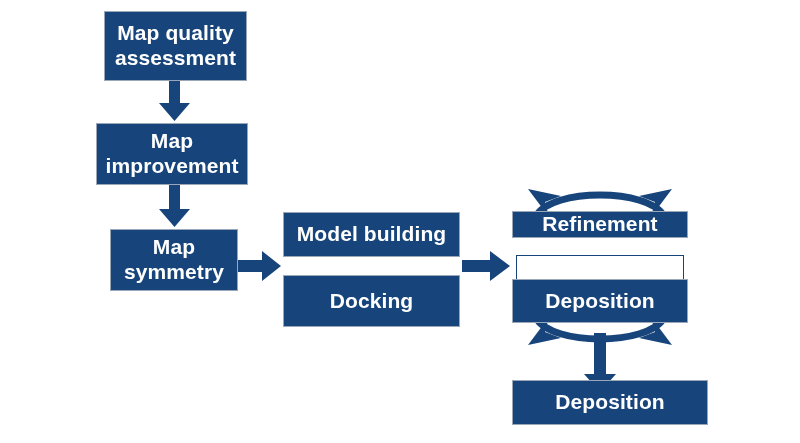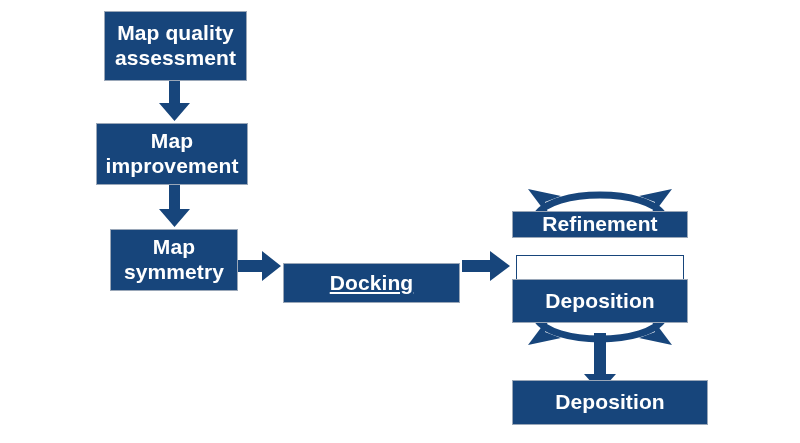--- a/index.html
+++ b/index.html
@@ -105,22 +105,25 @@
   <div class="node" style="left:96px; top:123px; width:152px; height:62px;">
     <span>Map
 improvement</span>
   </div>
 
   <div class="node" style="left:110px; top:229px; width:128px; height:62px;">
     <span>Map
 symmetry</span>
   </div>
 
+  <div class="node" style="left:283px; top:212px; width:177px; height:45px;">
+    <span>Model building</span>
+  </div>
 
-  <div class="node" style="left:283px; top:263px; width:177px; height:40px;text-decoration:underline;">
+  <div class="node" style="left:283px; top:275px; width:177px; height:52px;">
     <span>Docking</span>
   </div>
 
   <div class="node" style="left:512px; top:211px; width:176px; height:27px;">
     <span>Refinement</span>
   </div>
 
   <div class="node spacer" style="left:516px; top:255px; width:168px; height:24px;">
     <span></span>
   </div>

